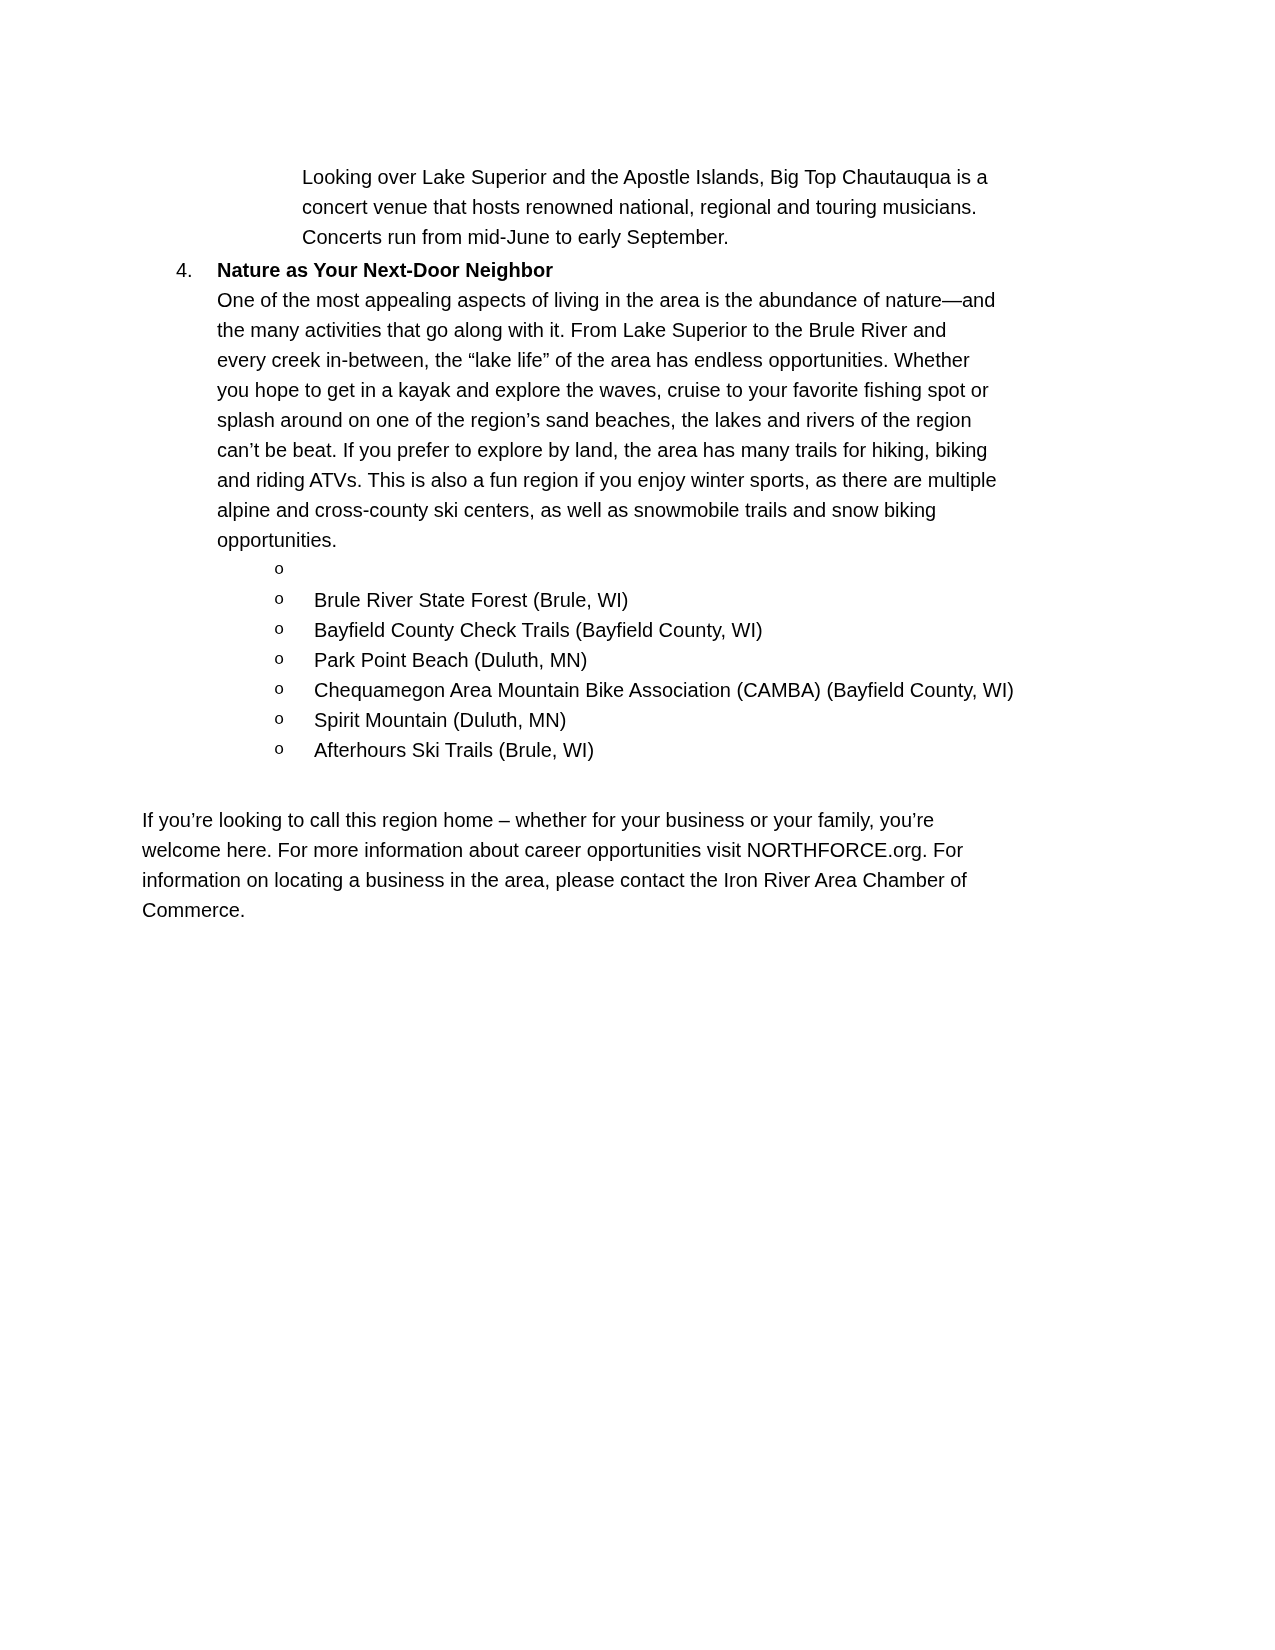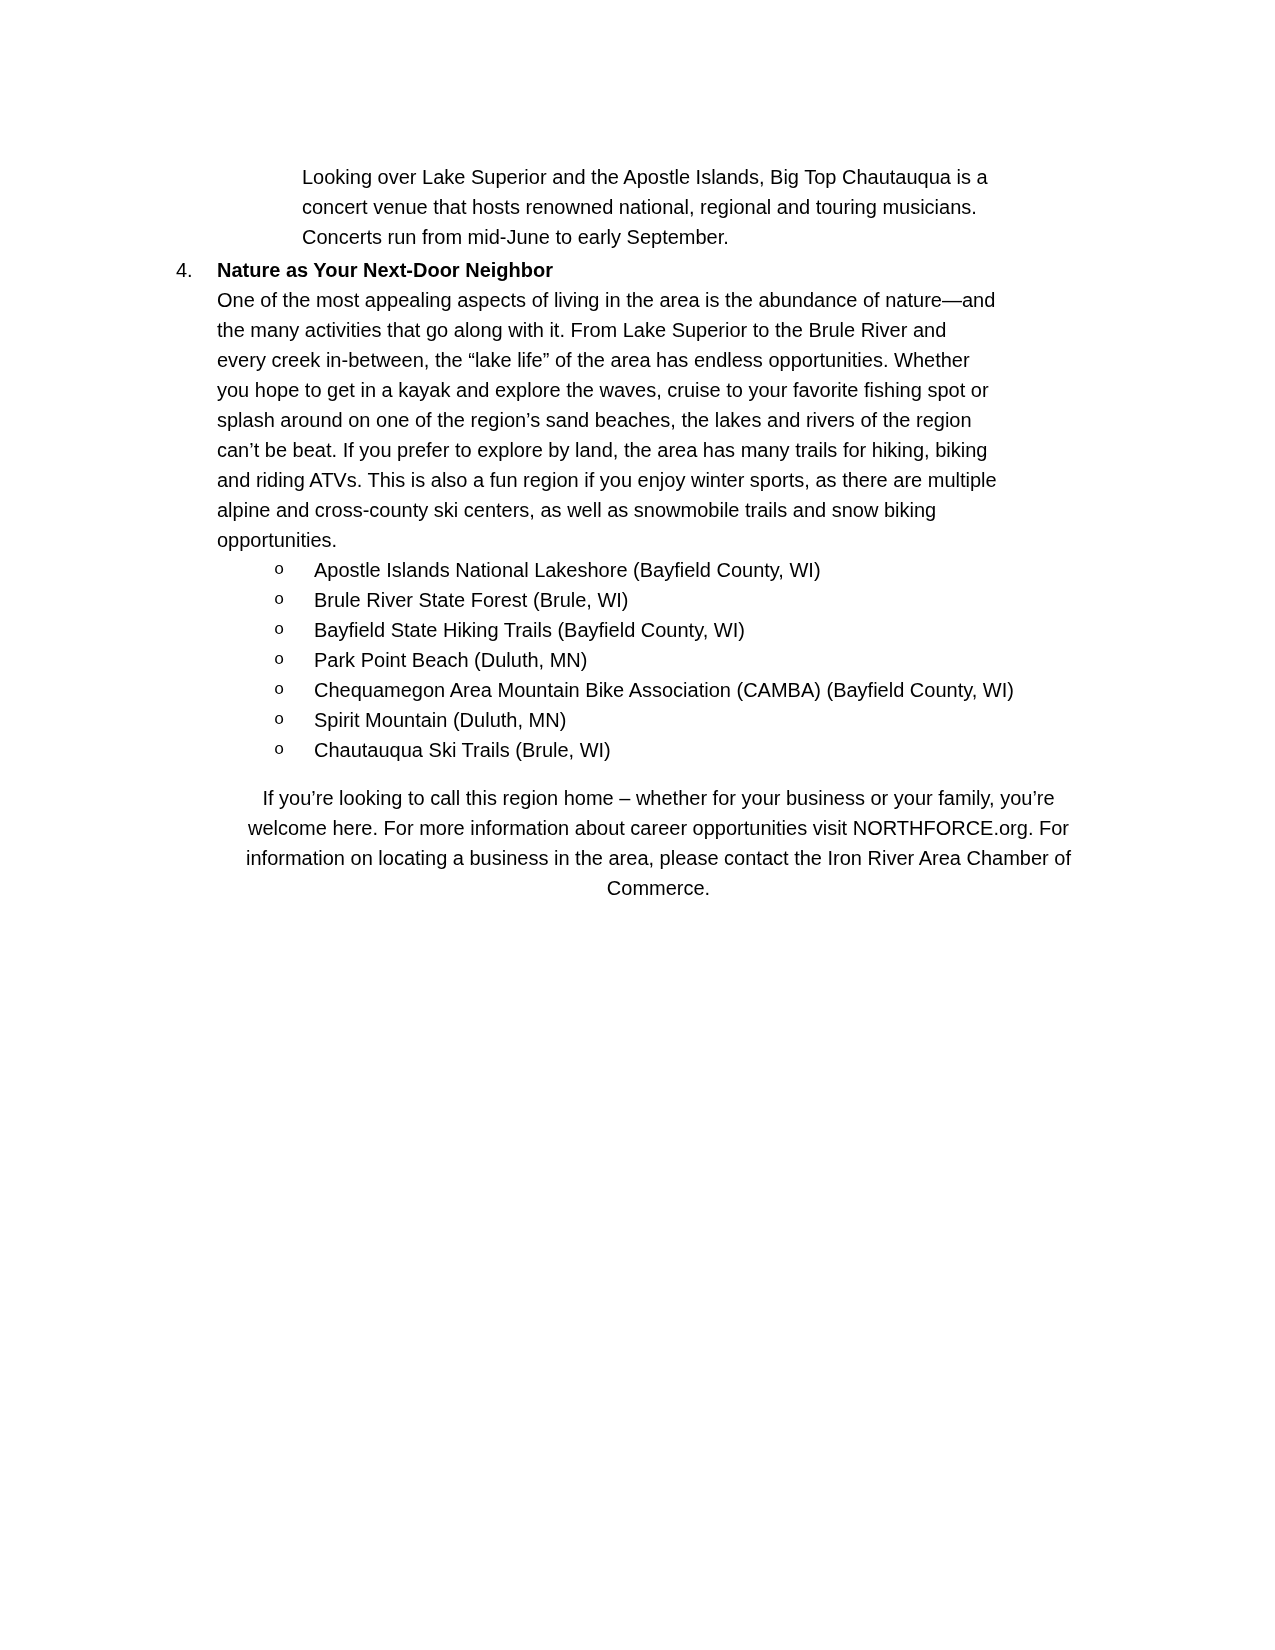--- a/index.html
+++ b/index.html
@@ -55,22 +55,21 @@
     }
     .bullet-marker {
       flex: none;
       margin-left: 57px;
       width: 40px;
       font-family: "Liberation Mono", monospace;
       font-size: 17px;
       line-height: 30px;
     }
     .closing-paragraph {
-      margin-top: 18px;
-      text-align: center;
+      margin-top: 40px;
     }
   </style>
 </head>
 <body>
 
 <div class="page">
 
   <div class="intro-paragraph pre">Looking over Lake Superior and the Apostle Islands, Big Top Chautauqua is a
 concert venue that hosts renowned national, regional and touring musicians.
 Concerts run from mid-June to early September.</div>
@@ -88,45 +87,44 @@
 splash around on one of the region’s sand beaches, the lakes and rivers of the region
 can’t be beat. If you prefer to explore by land, the area has many trails for hiking, biking
 and riding ATVs. This is also a fun region if you enjoy winter sports, as there are multiple
 alpine and cross-county ski centers, as well as snowmobile trails and snow biking
 opportunities.</div>
 
 
       <ul class="options-list">
         <li>
           <span class="bullet-marker">o</span>
-          <span>Apostle Islands National Lakeshore (Bayfield County, WI)</span>
         </li>
         <li>
           <span class="bullet-marker">o</span>
           <span>Brule River State Forest (Brule, WI)</span>
         </li>
         <li>
           <span class="bullet-marker">o</span>
-          <span>Bayfield State Hiking Trails (Bayfield County, WI)</span>
+          <span>Bayfield County Check Trails (Bayfield County, WI)</span>
         </li>
         <li>
           <span class="bullet-marker">o</span>
           <span>Park Point Beach (Duluth, MN)</span>
         </li>
         <li>
           <span class="bullet-marker">o</span>
           <span>Chequamegon Area Mountain Bike Association (CAMBA) (Bayfield County, WI)</span>
         </li>
         <li>
           <span class="bullet-marker">o</span>
           <span>Spirit Mountain (Duluth, MN)</span>
         </li>
         <li>
           <span class="bullet-marker">o</span>
-          <span>Chautauqua Ski Trails (Brule, WI)</span>
+          <span>Afterhours Ski Trails (Brule, WI)</span>
         </li>
       </ul>
 
     </div>
   </div>
 
   <div class="closing-paragraph pre">If you’re looking to call this region home – whether for your business or your family, you’re
 welcome here. For more information about career opportunities visit NORTHFORCE.org. For
 information on locating a business in the area, please contact the Iron River Area Chamber of
 Commerce.</div>

